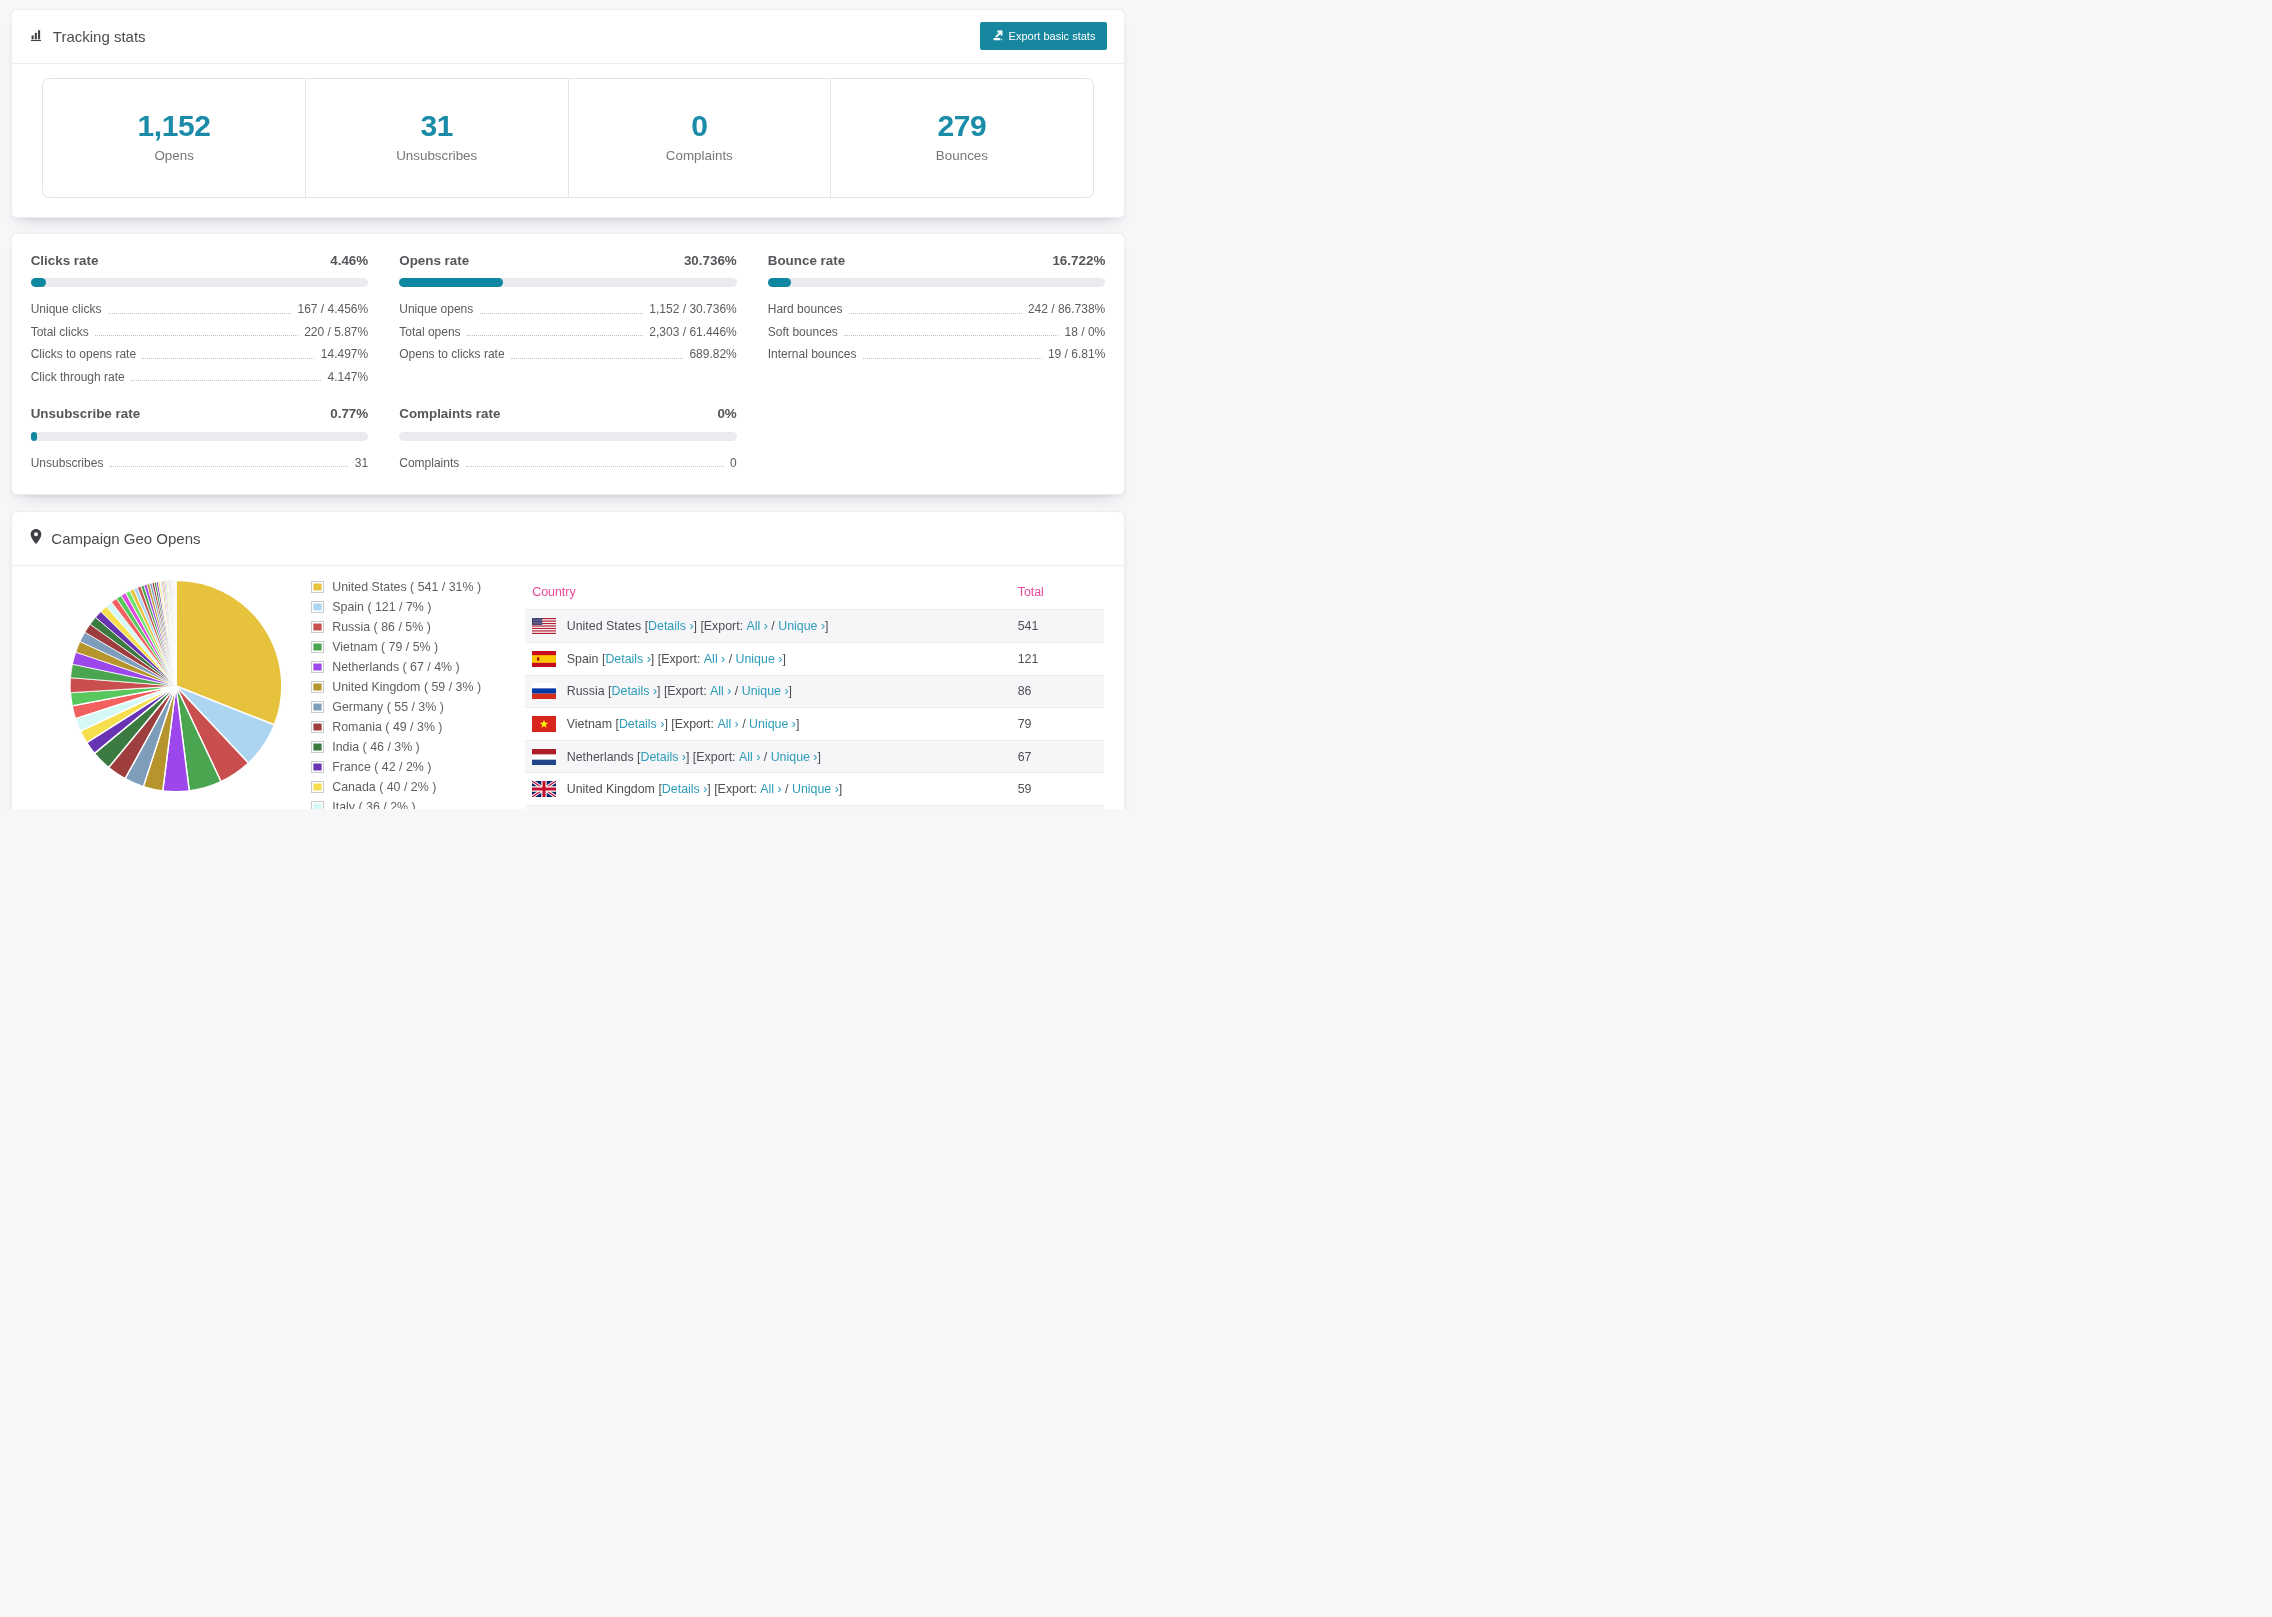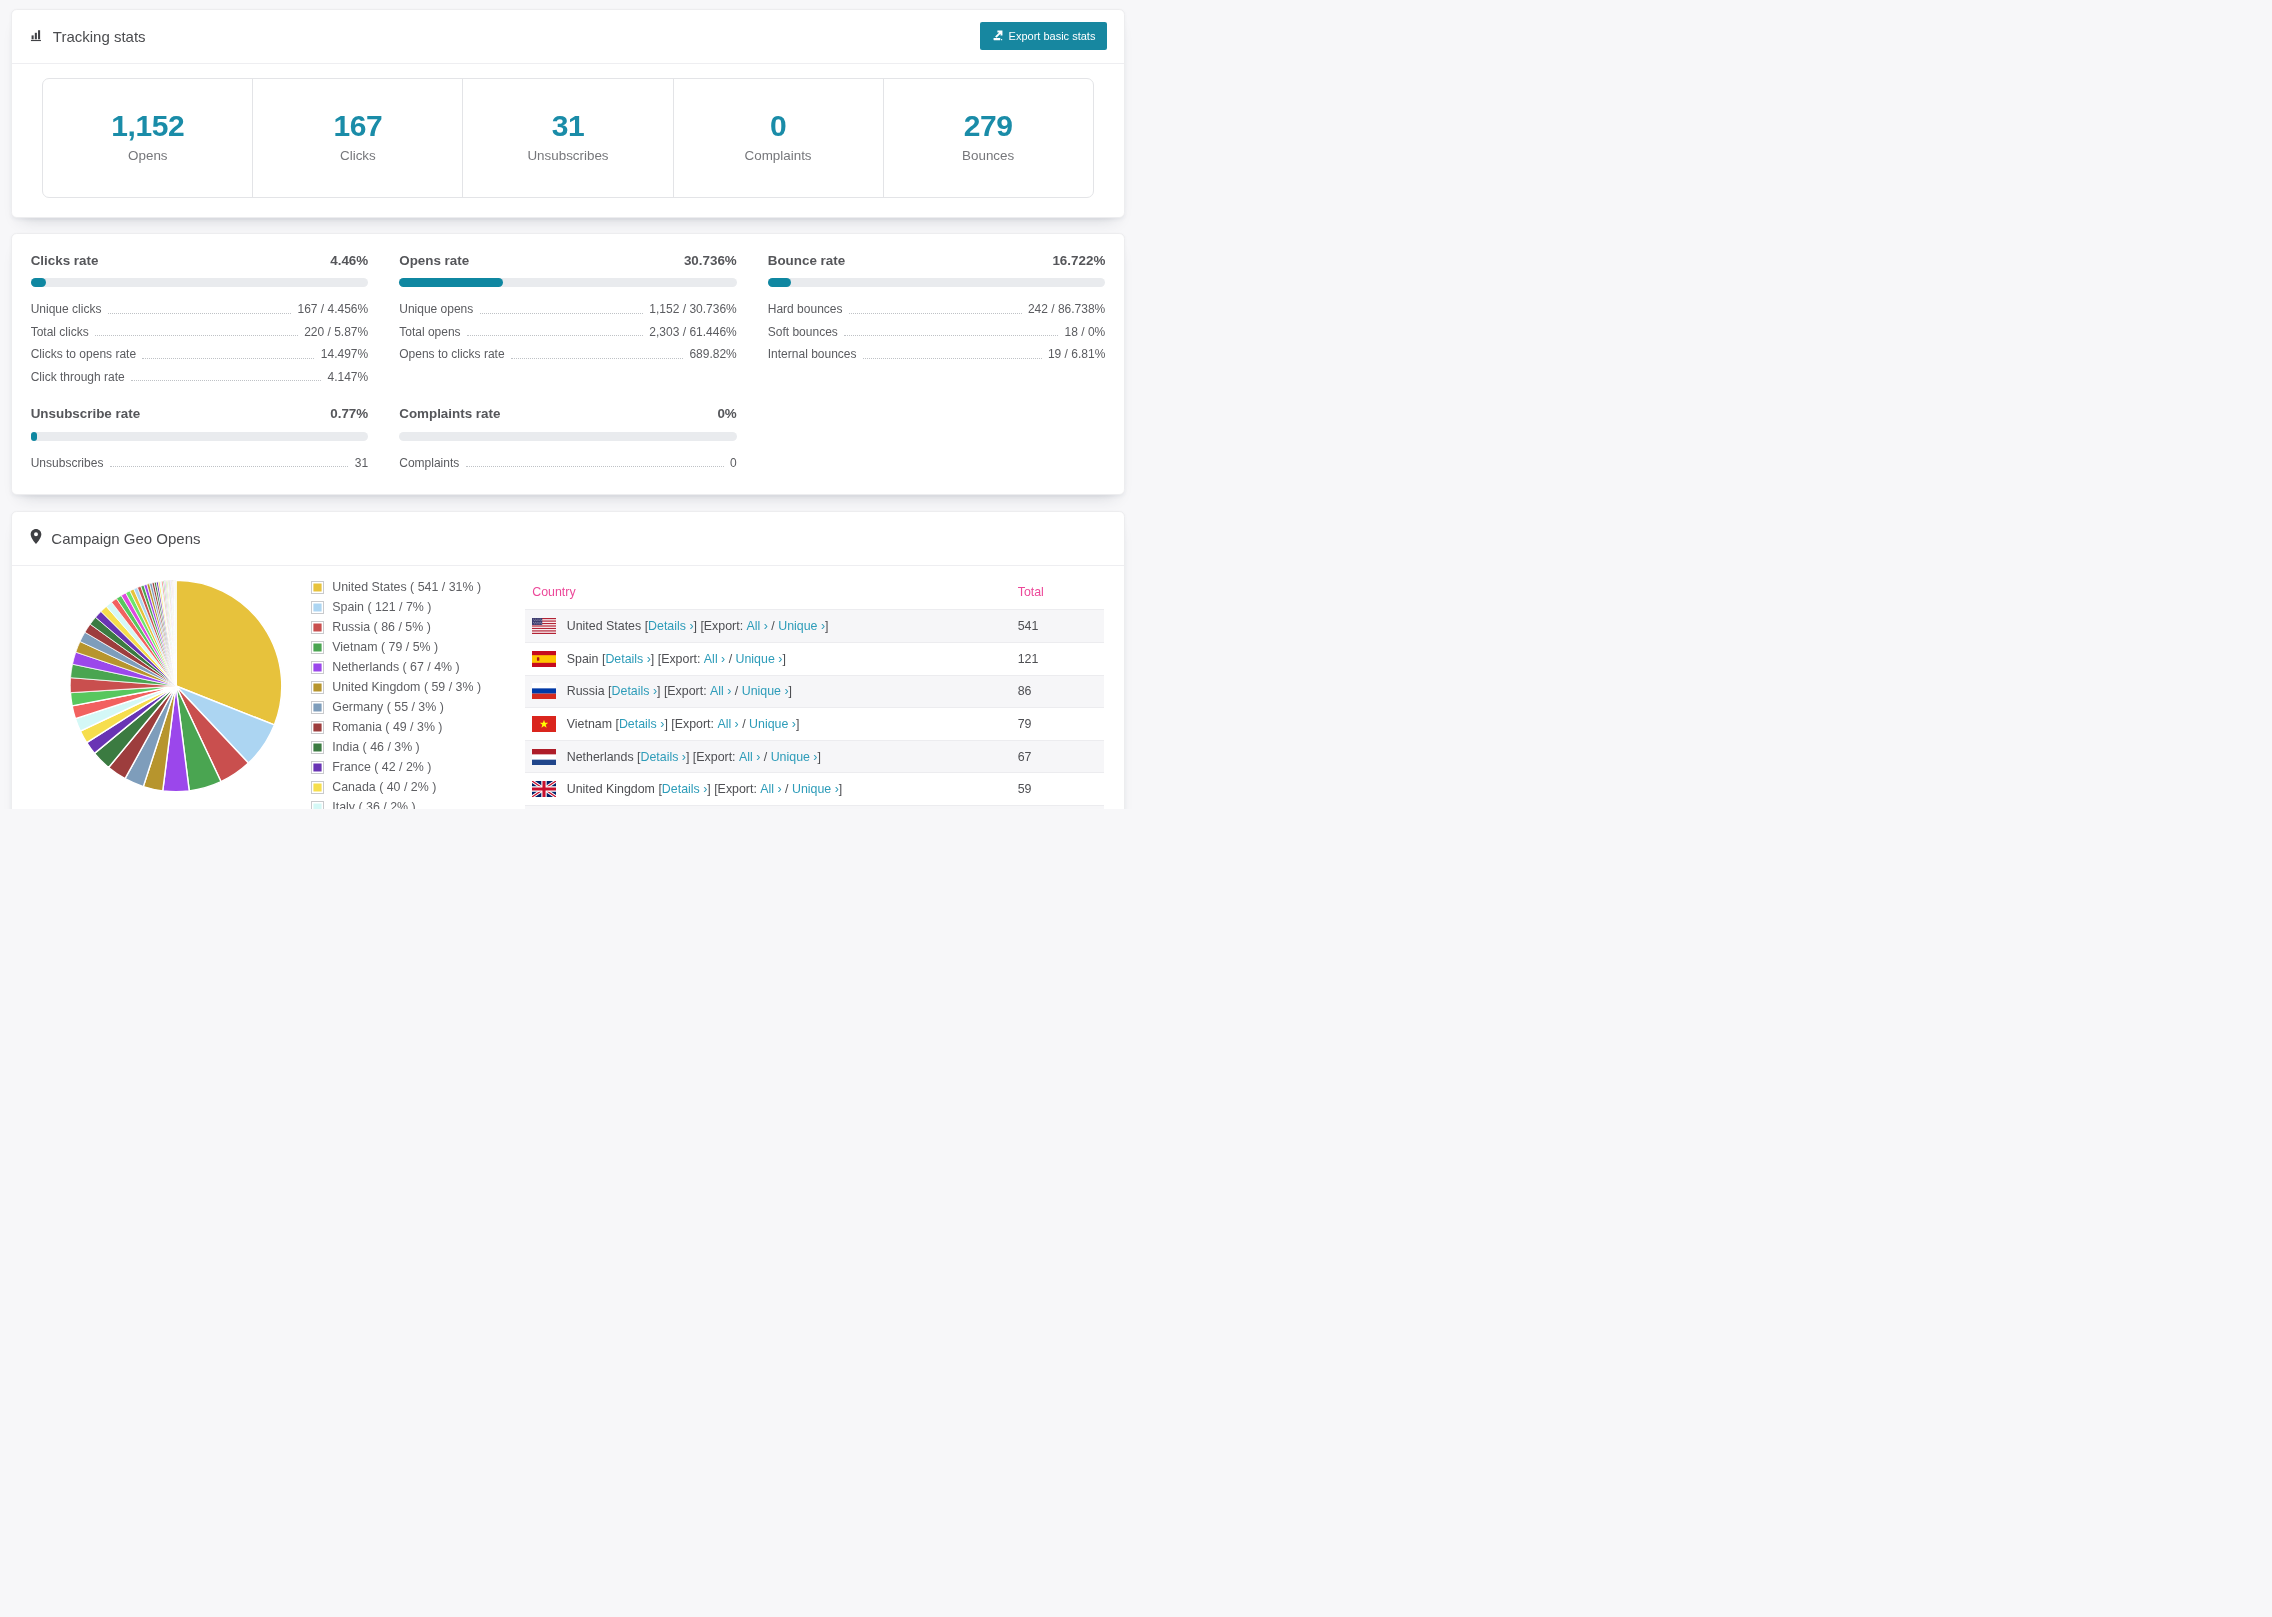--- a/index.html
+++ b/index.html
@@ -43,21 +43,21 @@
   .rate-fill{height:9.2px;background:#0f87a1;border-radius:5px;}
   .rate-row{display:flex;align-items:flex-end;font-size:12px;color:#5b5c60;margin-top:8.5px;}
   .rate-row .lbl{white-space:nowrap;}
   .rate-row .val{white-space:nowrap;}
   .leader{flex:1;border-bottom:0.7px dotted #bfc2c6;margin:0 6.4px 2.8px;}
   
   #card-geo{margin-top:15.5px;height:308px;overflow:hidden;}
   .geo-content{display:flex;align-items:flex-start;padding:2.8px 20px 0 8.5px;}
   .pie-wrap{flex:none;margin:7px 25.4px 0 45px;width:220px;height:220px;}
   .legend{flex:none;width:182px;margin-top:11.3px;}
-  .legend-item{display:flex;align-items:flex-end;gap:8.5px;margin-bottom:6px;
+  .legend-item{display:flex;align-items:center;gap:8.5px;margin-bottom:6px;
     font-size:12.4px;color:#5e5f63;}
   .swatch{width:10.6px;height:10.6px;flex:none;border:0.7px solid #c9cacd;
     box-shadow:inset 0 0 0 1.4px #fff;}
   .table-wrap{flex:1;margin-left:32px;margin-top:5.6px;max-height:241px;overflow:hidden;}
   table.geo{width:100%;border-collapse:collapse;font-size:12.4px;color:#4e4f53;}
   table.geo th{text-align:left;font-weight:normal;color:#ec4899;font-size:12.4px;
     padding:10.6px 7px;border-bottom:0.7px solid #ececef;}
   table.geo th.total-col{width:79px;}
   table.geo td{padding:7.8px 7px;border-bottom:0.7px solid #ececef;vertical-align:middle;}
   table.geo tr.striped{background:#f6f6f8;}
@@ -97,24 +97,20 @@
         </svg>
       </span>
       <span>Export basic stats</span>
     </button>
   </div>
   <div class="summary-wrap">
     <div class="summary-row" id="summary-row">
         <div class="summary-cell">
        <div class="summary-value">1,152</div>
        <div class="summary-label">Opens</div>
-     </div>
-        <div class="summary-cell">
-       <div class="summary-value">167</div>
-       <div class="summary-label">Clicks</div>
      </div>
         <div class="summary-cell">
        <div class="summary-value">31</div>
        <div class="summary-label">Unsubscribes</div>
      </div>
         <div class="summary-cell">
        <div class="summary-value">0</div>
        <div class="summary-label">Complaints</div>
      </div>
         <div class="summary-cell">

